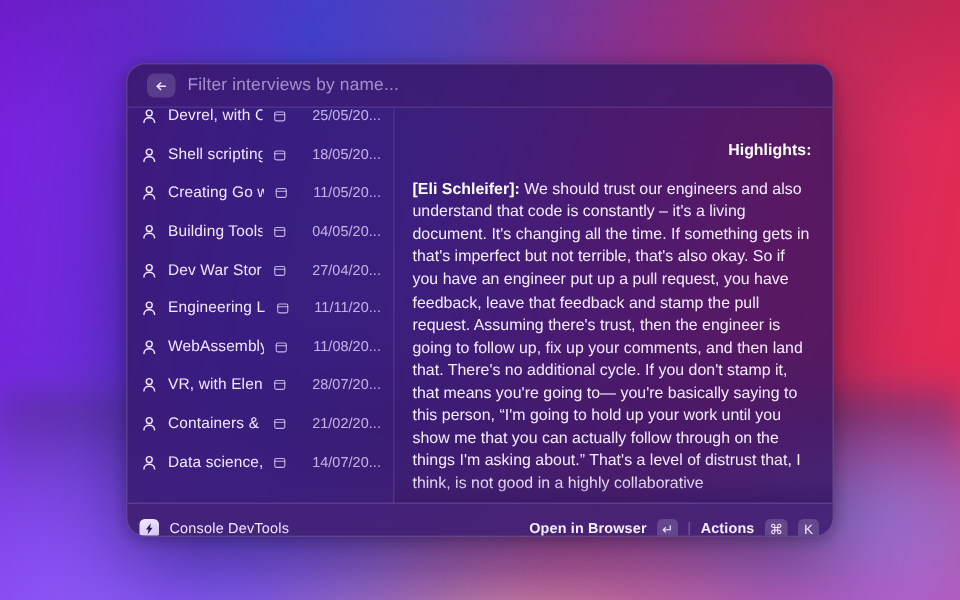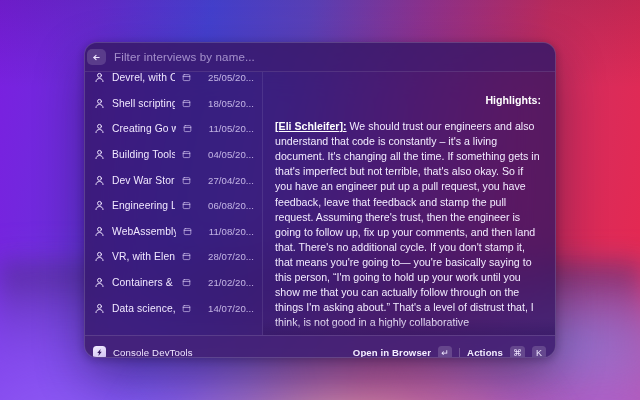--- a/index.html
+++ b/index.html
@@ -67,21 +67,21 @@
     -webkit-backdrop-filter:blur(26px) saturate(135%);
     box-shadow:0 18px 48px rgba(22,8,48,0.45), 0 2px 10px rgba(22,8,48,0.30);
     overflow:hidden;
     display:flex; flex-direction:column;
   }
 
   
   #searchbar {
     height:29px; flex:0 0 29px;
     display:flex; align-items:center; gap:8px;
-    padding:0 2px;
+    padding:0 13px;
     border-bottom:1px solid rgba(255,255,255,0.10);
     background:rgba(62,28,112,0.42);
   }
   #backbtn {
     width:19px; height:16px; flex:0 0 19px;
     border-radius:5px;
     background:rgba(255,255,255,0.15);
     display:flex; align-items:center; justify-content:center;
   }
   #backbtn svg { display:block; }
@@ -129,21 +129,21 @@
     overflow:hidden;
     position:relative;
   }
   #content p {
     color:#f3ecff; font-size:10.6px; line-height:15.1px;
     letter-spacing:0.02px;
   }
   #content p.tight { margin:0; }
   #content .gap { height:11px; }
   #content .hl { font-weight:bold; color:#ffffff;text-align:right; }
-  #content .spk { font-weight:bold; color:#ffffff;text-decoration:underline; }
+  #content .spk { font-weight:bold; color:#ffffff; }
   #fade {
     position:absolute; left:0; right:0; bottom:0; height:16px;
     background:linear-gradient(180deg, rgba(52,23,98,0) 0%, rgba(52,23,98,0.55) 100%);
     pointer-events:none;
   }
 
   
   #footer {
     height:22px; flex:0 0 22px;
     display:flex; align-items:center;
@@ -298,21 +298,21 @@
               </svg>
             </span>
             <span class="title">Engineering Lead...</span>
             <span class="date-wrap">
               <span>
                 <svg class="cal" viewBox="0 0 14 14" fill="none" stroke="rgba(228,216,252,0.82)" stroke-width="1.15" stroke-linecap="round" stroke-linejoin="round">
                   <rect x="1.8" y="2.6" width="10.4" height="9.2" rx="1.6"></rect>
                   <path d="M1.8 5.5h10.4"></path>
                 </svg>
               </span>
-              <span>06/08/20...</span>
+              <span>11/11/20...</span>
             </span>
           </div>
           <div class="row">
             <span>
               <svg class="person" viewBox="0 0 14 14" fill="none" stroke="#efe6ff" stroke-width="1.25" stroke-linecap="round" stroke-linejoin="round">
                 <circle cx="7" cy="4.3" r="2.5"></circle>
                 <path d="M2.5 12.2c0-2.4 2-3.9 4.5-3.9s4.5 1.5 4.5 3.9"></path>
               </svg>
             </span>
             <span class="title">WebAssembly, w...</span>

